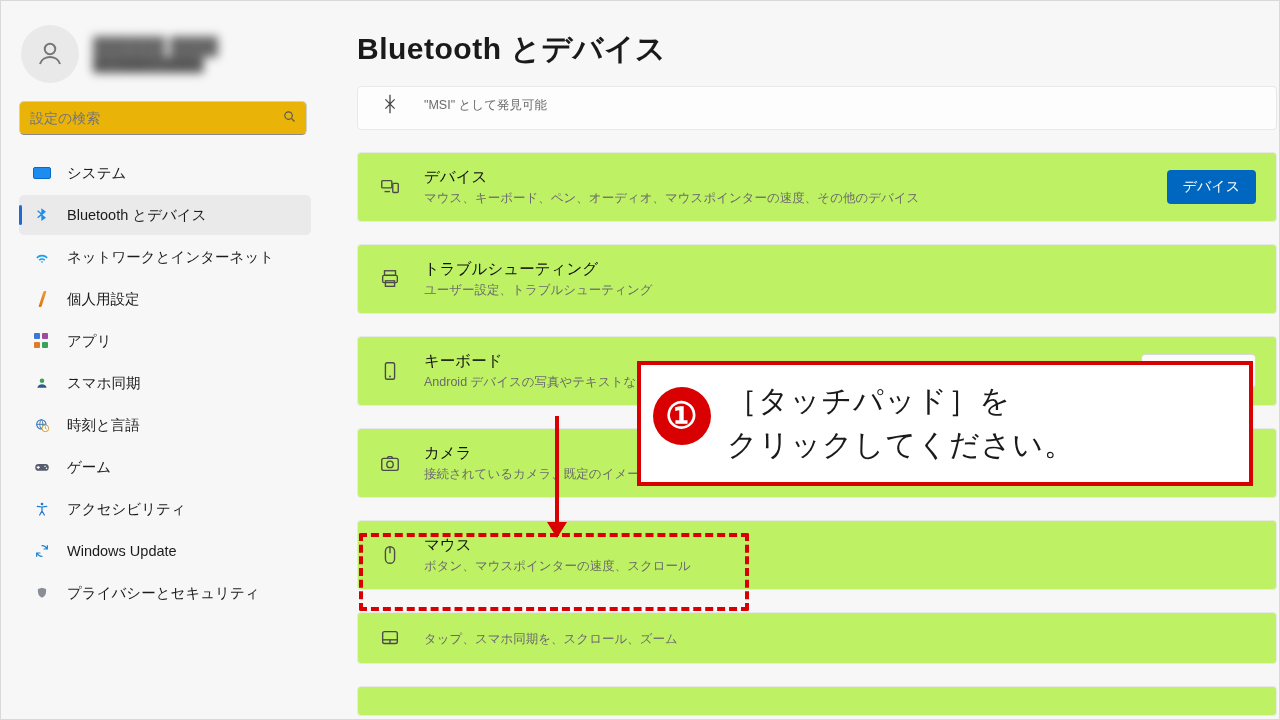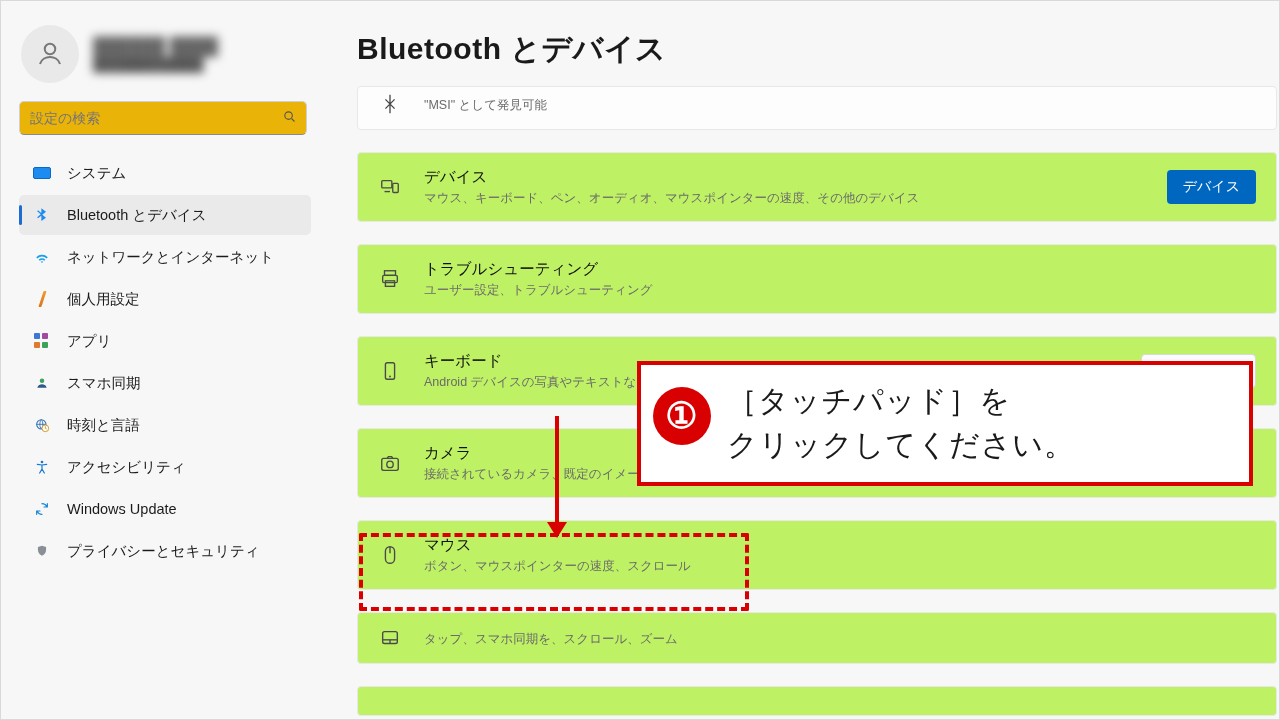--- a/index.html
+++ b/index.html
@@ -224,20 +224,31 @@
           <svg viewBox="0 0 24 24">
               <circle cx="11" cy="11" r="7" fill="none" stroke="#2c6fb5" stroke-width="1.6"></circle>
               <path d="M4 11h14M11 4c3 3 3 11 0 14M11 4c-3 3-3 11 0 14" fill="none" stroke="#2c6fb5" stroke-width="1.3"></path>
               <circle cx="17" cy="17" r="5" fill="#fff" stroke="#d99a2b" stroke-width="1.5"></circle>
               <path d="M17 14v3l2 1" stroke="#d99a2b" stroke-width="1.5" fill="none"></path>
             </svg>
         </span>
         <span class="label">時刻と言語</span>
       </div>
       <div class="nav-item">
+        <span class="icon ic-game">
+          <svg viewBox="0 0 24 24">
+              <rect x="3" y="8" width="18" height="9" rx="4.5" fill="currentColor"></rect>
+              <circle cx="16" cy="11" r="1" fill="#fff"></circle>
+              <circle cx="18" cy="13.5" r="1" fill="#fff"></circle>
+              <path d="M7 10.5v4M5 12.5h4" stroke="#fff" stroke-width="1.4"></path>
+            </svg>
+        </span>
+        <span class="label">ゲーム</span>
+      </div>
+      <div class="nav-item">
         <span class="icon ic-acc">
           <svg viewBox="0 0 24 24">
               <circle cx="12" cy="4.5" r="2" fill="currentColor"></circle>
               <path d="M5 8l7 1 7-1M12 9v6m0 0l-3.5 6M12 15l3.5 6" stroke="currentColor" stroke-width="1.8" fill="none" stroke-linecap="round"></path>
             </svg>
         </span>
         <span class="label">アクセシビリティ</span>
       </div>
       <div class="nav-item">
         <span class="icon ic-wu">

